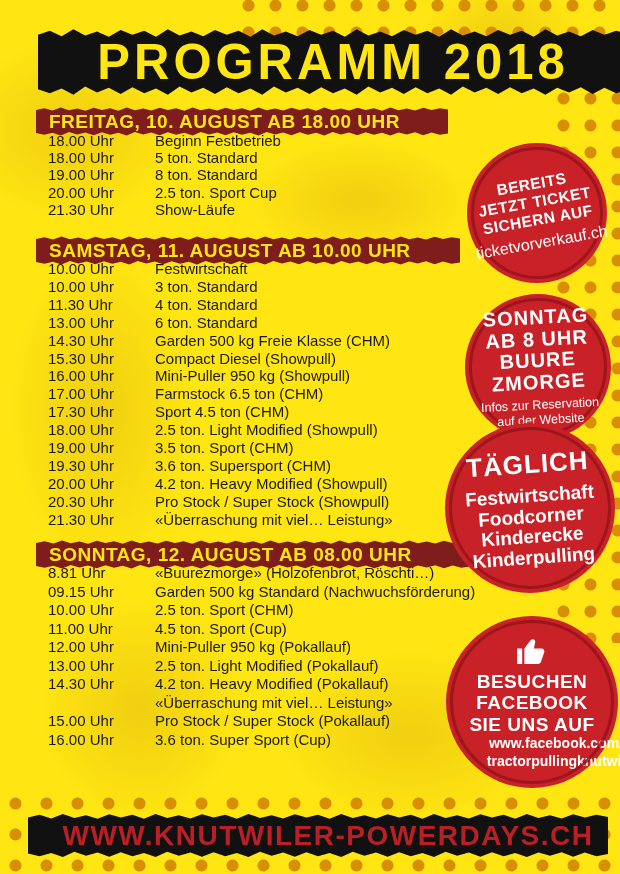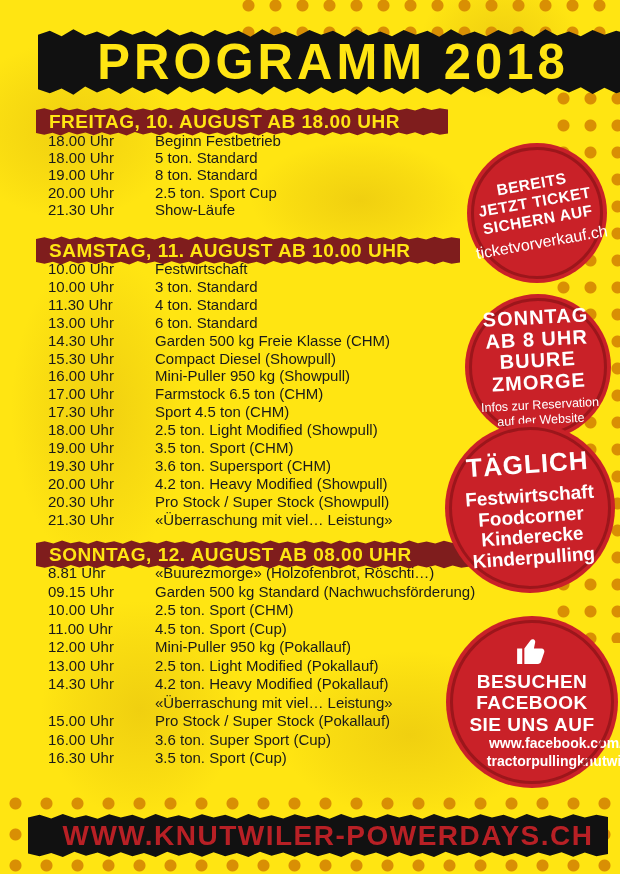--- a/index.html
+++ b/index.html
@@ -136,21 +136,20 @@
       <div class="row"><span class="t">8.81 Uhr</span><span class="e">«Buurezmorge» (Holzofenbrot, Röschti…)</span></div>
       <div class="row"><span class="t">09.15 Uhr</span><span class="e">Garden 500 kg Standard (Nachwuchsförderung)</span></div>
       <div class="row"><span class="t">10.00 Uhr</span><span class="e">2.5 ton. Sport (CHM)</span></div>
       <div class="row"><span class="t">11.00 Uhr</span><span class="e">4.5 ton. Sport (Cup)</span></div>
       <div class="row"><span class="t">12.00 Uhr</span><span class="e">Mini-Puller 950 kg (Pokallauf)</span></div>
       <div class="row"><span class="t">13.00 Uhr</span><span class="e">2.5 ton. Light Modified (Pokallauf)</span></div>
       <div class="row"><span class="t">14.30 Uhr</span><span class="e">4.2 ton. Heavy Modified (Pokallauf)</span></div>
       <div class="row"><span class="t"></span><span class="e">«Überraschung mit viel… Leistung»</span></div>
       <div class="row"><span class="t">15.00 Uhr</span><span class="e">Pro Stock / Super Stock (Pokallauf)</span></div>
       <div class="row"><span class="t">16.00 Uhr</span><span class="e">3.6 ton. Super Sport (Cup)</span></div>
-      <div class="row"><span class="t">16.30 Uhr</span><span class="e">3.5 ton. Sport (Cup)</span></div>
     </div>
 
   <div class="badge badge-ticket">
     <div class="inner">
       <div class="cap">BEREITS</div>
       <div class="cap">JETZT TICKET</div>
       <div class="cap">SICHERN AUF</div>
       <div class="link">ticketvorverkauf.ch</div>
     </div>
   </div>

